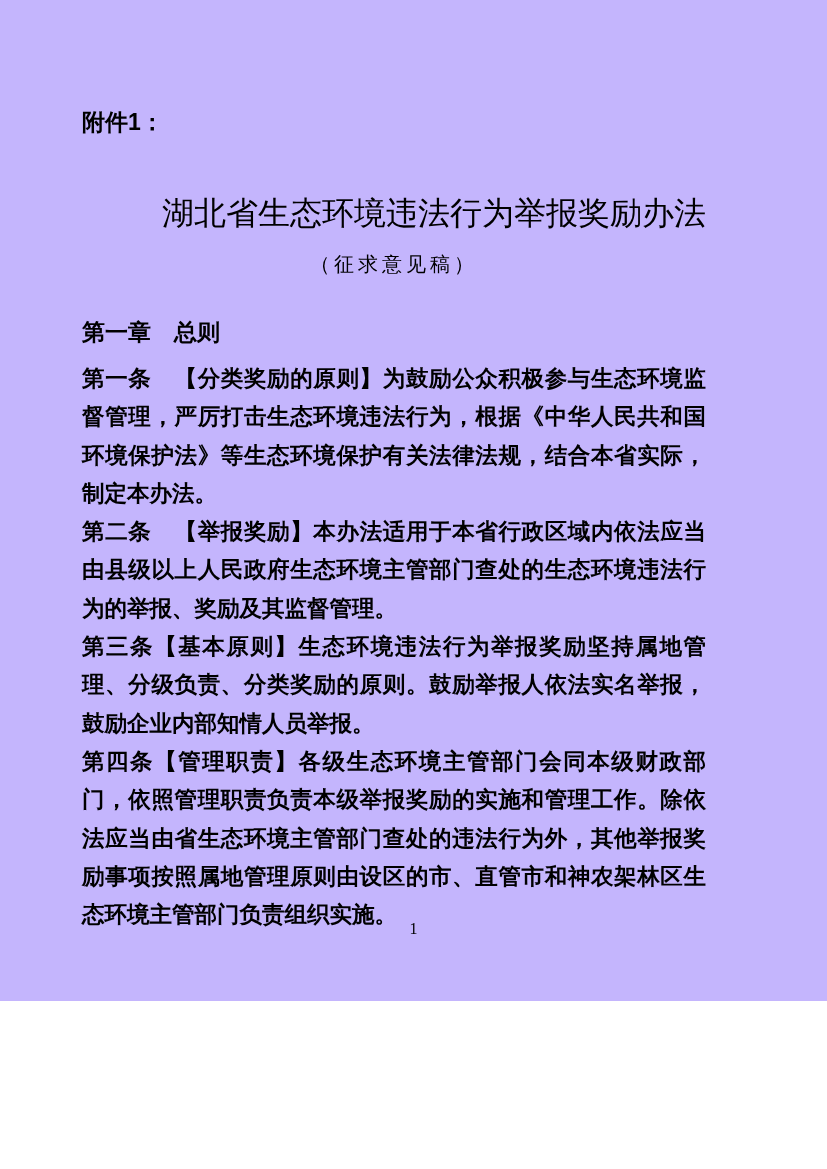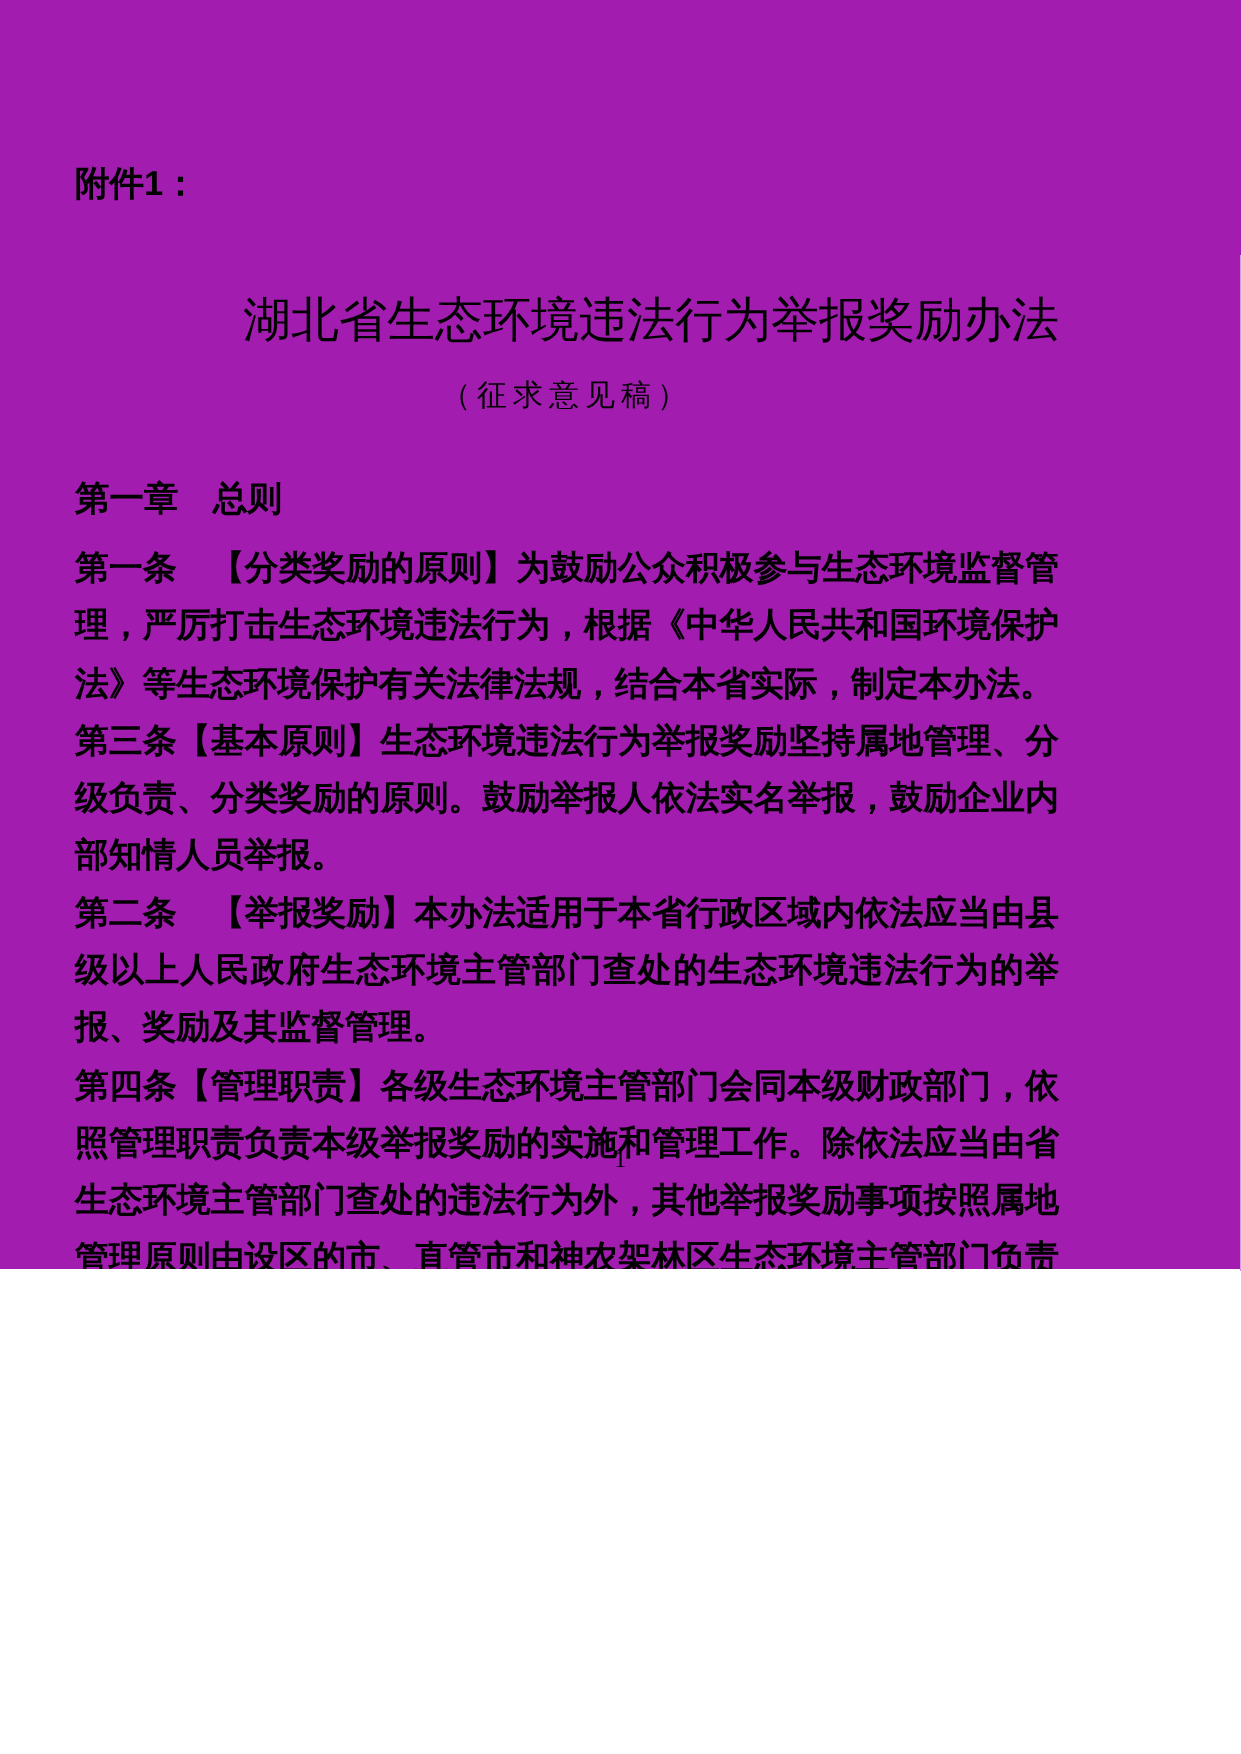--- a/index.html
+++ b/index.html
@@ -3,24 +3,24 @@
 <meta charset="utf-8">
 <style>
   html, body {
     margin: 0;
     padding: 0;
     background: #ffffff;
   }
   .page {
     position: relative;
     width: 827px;
-    height: 846px;
-    background: #a21caf;
+    height: 1001px;
+    background: #c4b5fd;
     box-sizing: border-box;
-    padding: 108px 121px 0 50px;
+    padding: 108px 121px 0 82px;
     color: #000000;
     font-family: "Liberation Serif", "DejaVu Serif", serif;
     overflow: hidden;
   }
   .attachment-label {
     font-family: "Liberation Sans", "DejaVu Sans", sans-serif;
     font-weight: bold;
     font-size: 23px;
     line-height: 28px;
     text-align: left;
@@ -88,23 +88,23 @@
 
   <h1 class="doc-title">湖北省生态环境违法行为举报奖励办法</h1>
 
   <div class="doc-subtitle">（征求意见稿）</div>
 
   <h2 class="chapter-heading">第一章　总则</h2>
 
   <div class="articles">
     <p><span class="article-head">第一条　【分类奖励的原则】</span><span class="article-body">为鼓励公众积极参与生态环境监督管理，严厉打击生态环境违法行为，根据《中华人民共和国环境保护法》等生态环境保护有关法律法规，结合本省实际，制定本办法。</span></p>
 
+    <p><span class="article-head">第二条　【举报奖励】</span><span class="article-body">本办法适用于本省行政区域内依法应当由县级以上人民政府生态环境主管部门查处的生态环境违法行为的举报、奖励及其监督管理。</span></p>
+
     <p><span class="article-head">第三条【基本原则】</span><span class="article-body">生态环境违法行为举报奖励坚持属地管理、分级负责、分类奖励的原则。鼓励举报人依法实名举报，鼓励企业内部知情人员举报。</span></p>
-
-    <p><span class="article-head">第二条　【举报奖励】</span><span class="article-body">本办法适用于本省行政区域内依法应当由县级以上人民政府生态环境主管部门查处的生态环境违法行为的举报、奖励及其监督管理。</span></p>
 
     <p><span class="article-head">第四条【管理职责】</span><span class="article-body">各级生态环境主管部门会同本级财政部门，依照管理职责负责本级举报奖励的实施和管理工作。除依法应当由省生态环境主管部门查处的违法行为外，其他举报奖励事项按照属地管理原则由设区的市、直管市和神农架林区生态环境主管部门负责组织实施。</span></p>
 
   </div>
 
   <div class="page-number">1</div>
 
 </div>
 
 </body></html>

